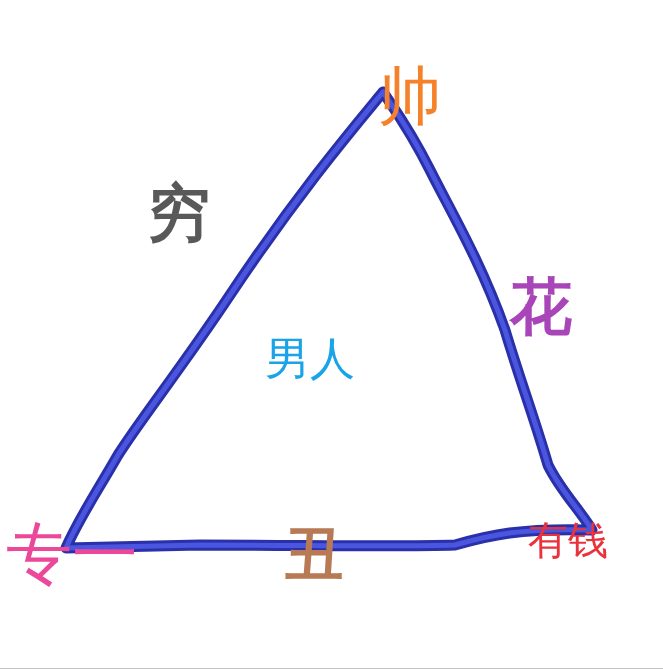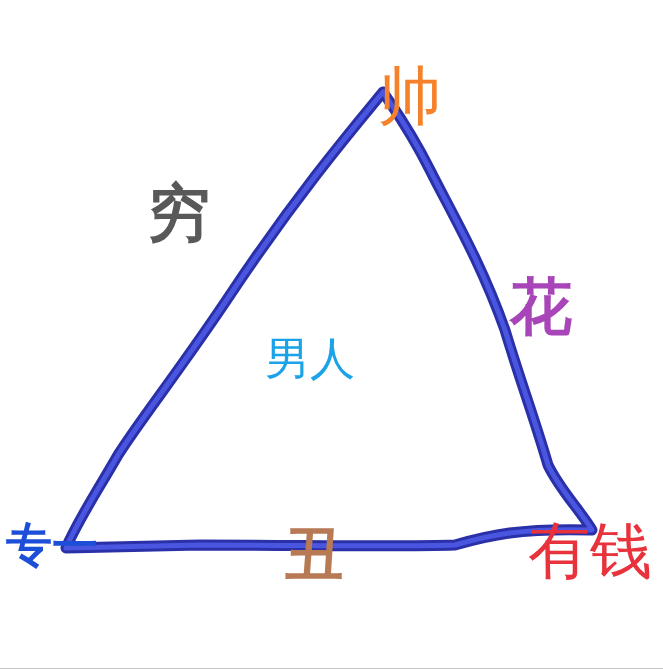--- a/index.html
+++ b/index.html
@@ -45,23 +45,23 @@
          L 200 545 C 300 545, 400 547, 455 545 C 490 535, 520 528, 592 530
          C 580 510, 560 490, 548 465 C 535 420, 520 380, 505 330 C 480 260, 450 210, 430 170 C 410 130, 395 110, 383 92 Z" stroke="#2a30a8" stroke-width="11"></path>
     <path d="M383 92 C 360 120, 300 190, 230 295 C 180 370, 140 420, 118 455 C 95 495, 78 520, 66 548
          L 200 545 C 300 545, 400 547, 455 545 C 490 535, 520 528, 592 530
          C 580 510, 560 490, 548 465 C 535 420, 520 380, 505 330 C 480 260, 450 210, 430 170 C 410 130, 395 110, 383 92 Z" stroke="#4a55e0" stroke-width="5"></path>
   </g>
 </svg>
 
 <div class="label" style="left:378px; top:64px; font-size:64px; color:#f5822a; font-weight:300;">帅</div>
 
-<div class="label" style="left:6px; top:522px; font-size:46px; color:#1d4ed8; font-weight:700;">专一</div>
+<div class="label" style="left:6px; top:522px; font-size:66px; color:#ec4899; font-weight:400;">专一</div>
 
-<div class="label" style="left:528px; top:520px; font-size:62px; color:#e8323c; font-weight:300;">有钱</div>
+<div class="label" style="left:528px; top:520px; font-size:40px; color:#e8323c; font-weight:300;">有钱</div>
 
 <div class="label" style="left:148px; top:182px; font-size:62px; color:#595959; font-weight:bold;">穷</div>
 
 <div class="label" style="left:510px; top:276px; font-size:62px; color:#a845b8; font-weight:bold;">花</div>
 
 <div class="label" style="left:284px; top:524px; font-size:60px; color:#b87a55; font-weight:bold;">丑</div>
 
 <div class="label" style="left:265px; top:336px; font-size:45px; color:#1aa3e8; font-weight:300;">男人</div>
 
 <div class="bottom-line"></div>

